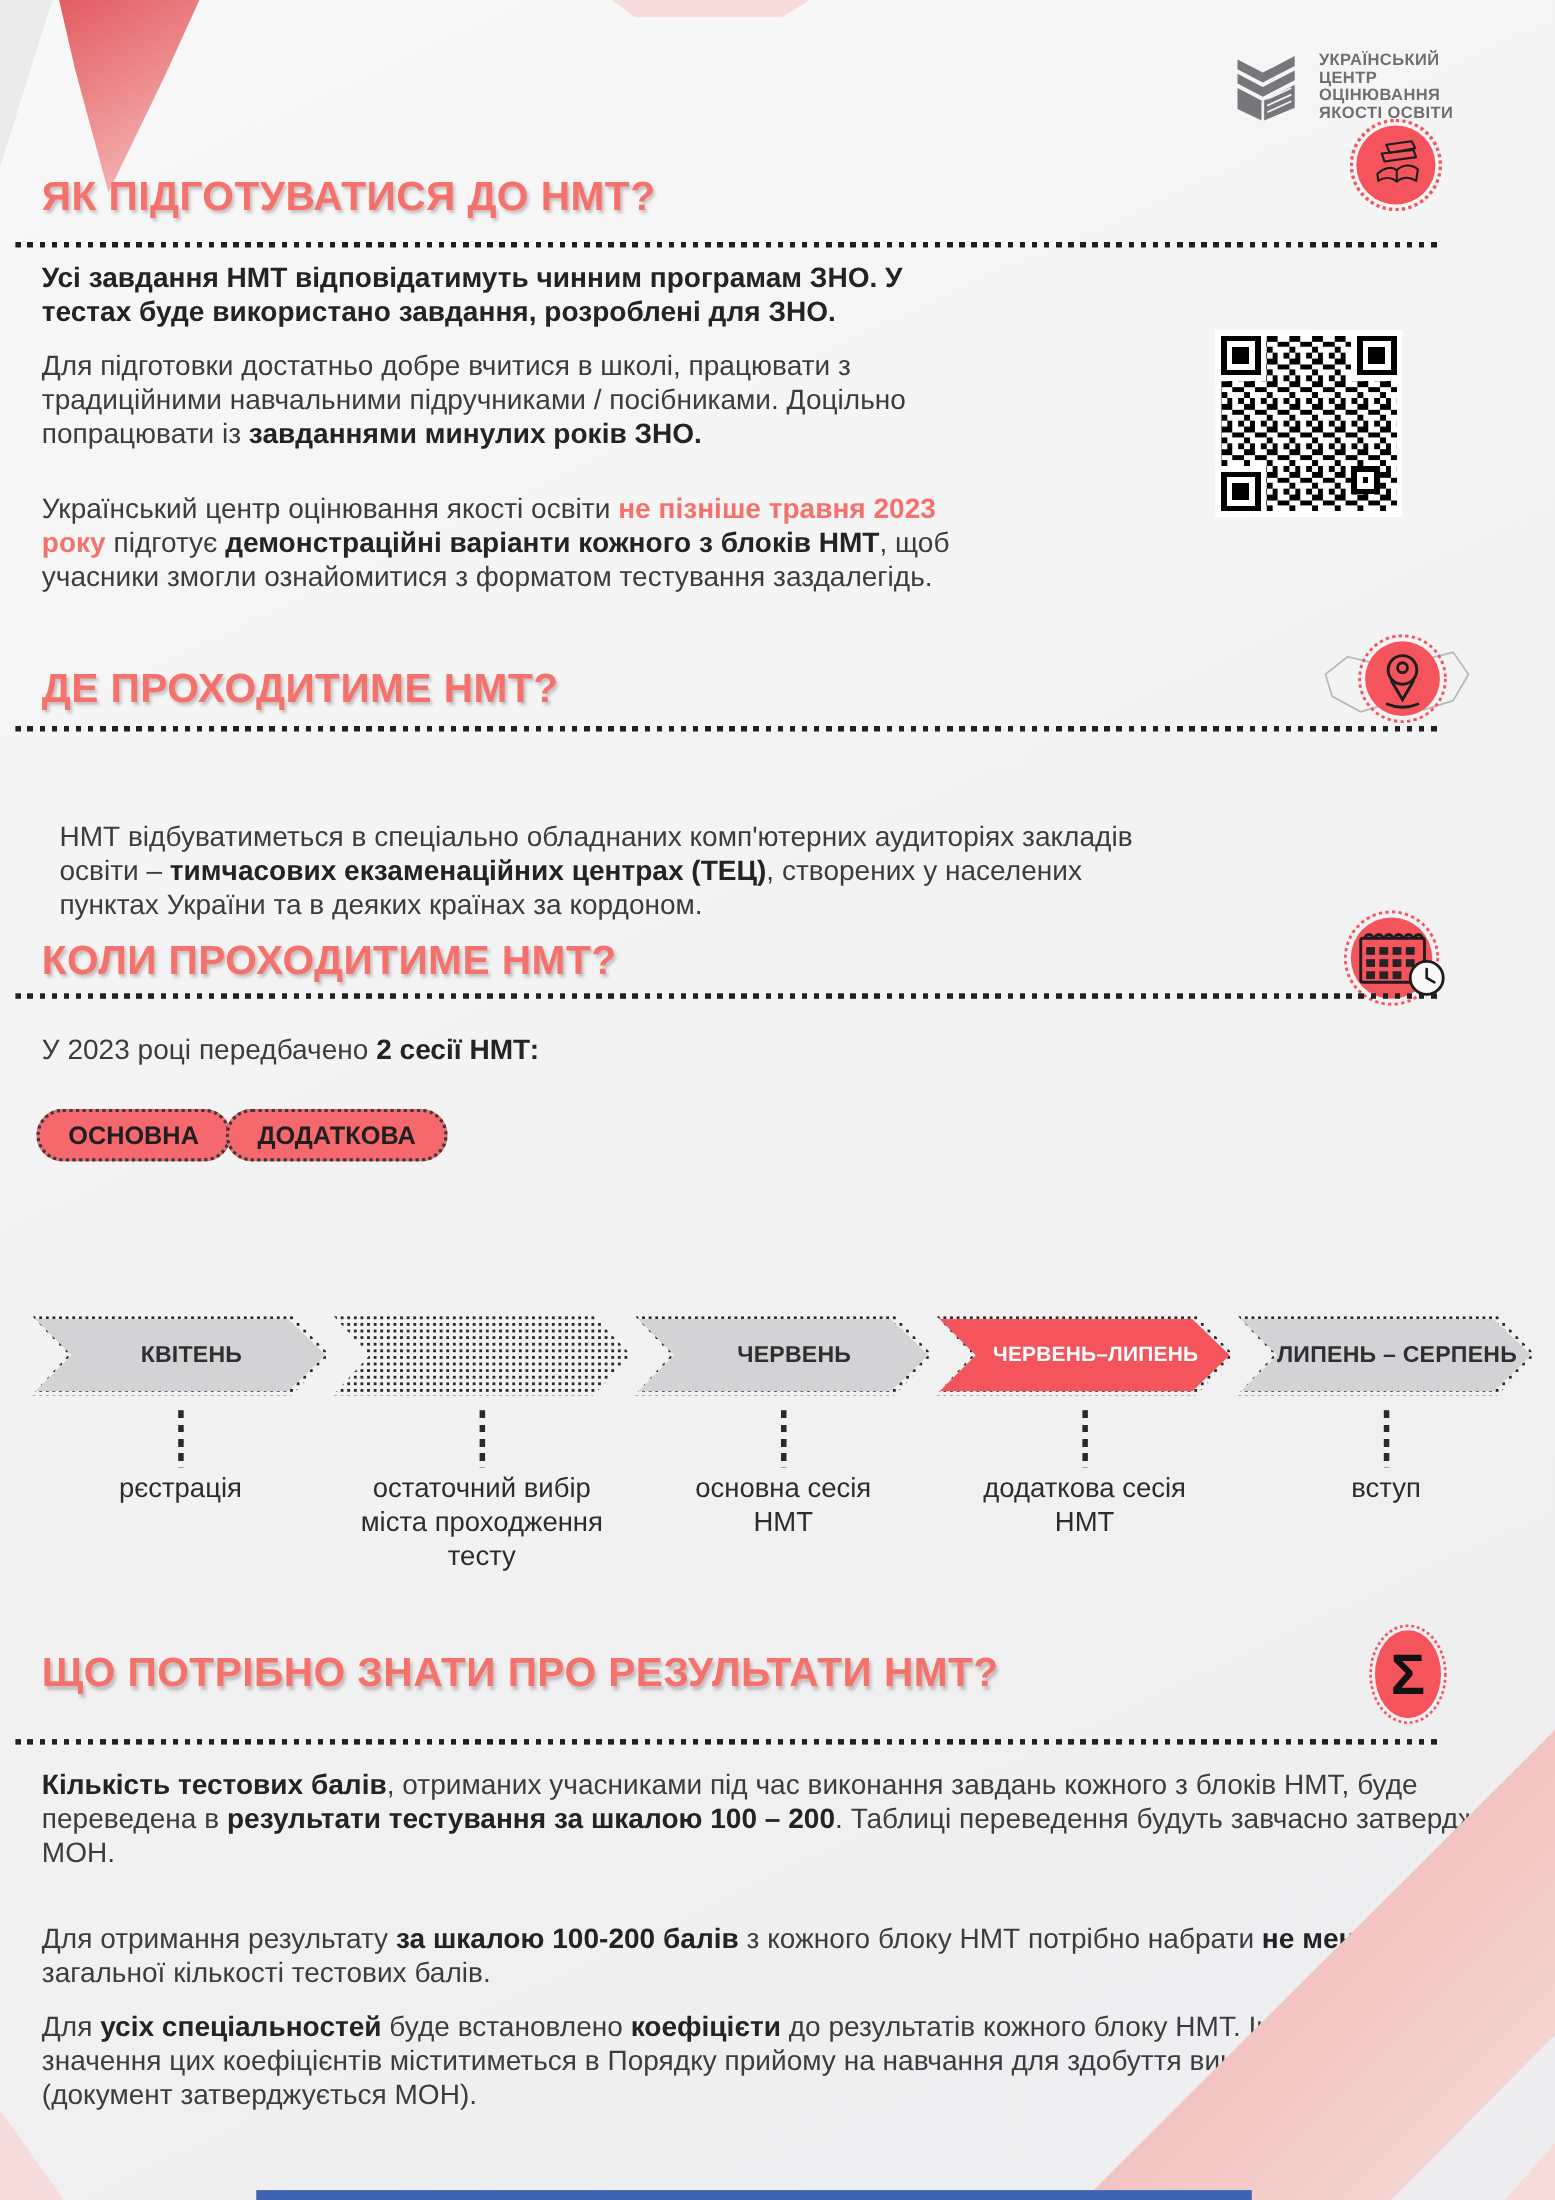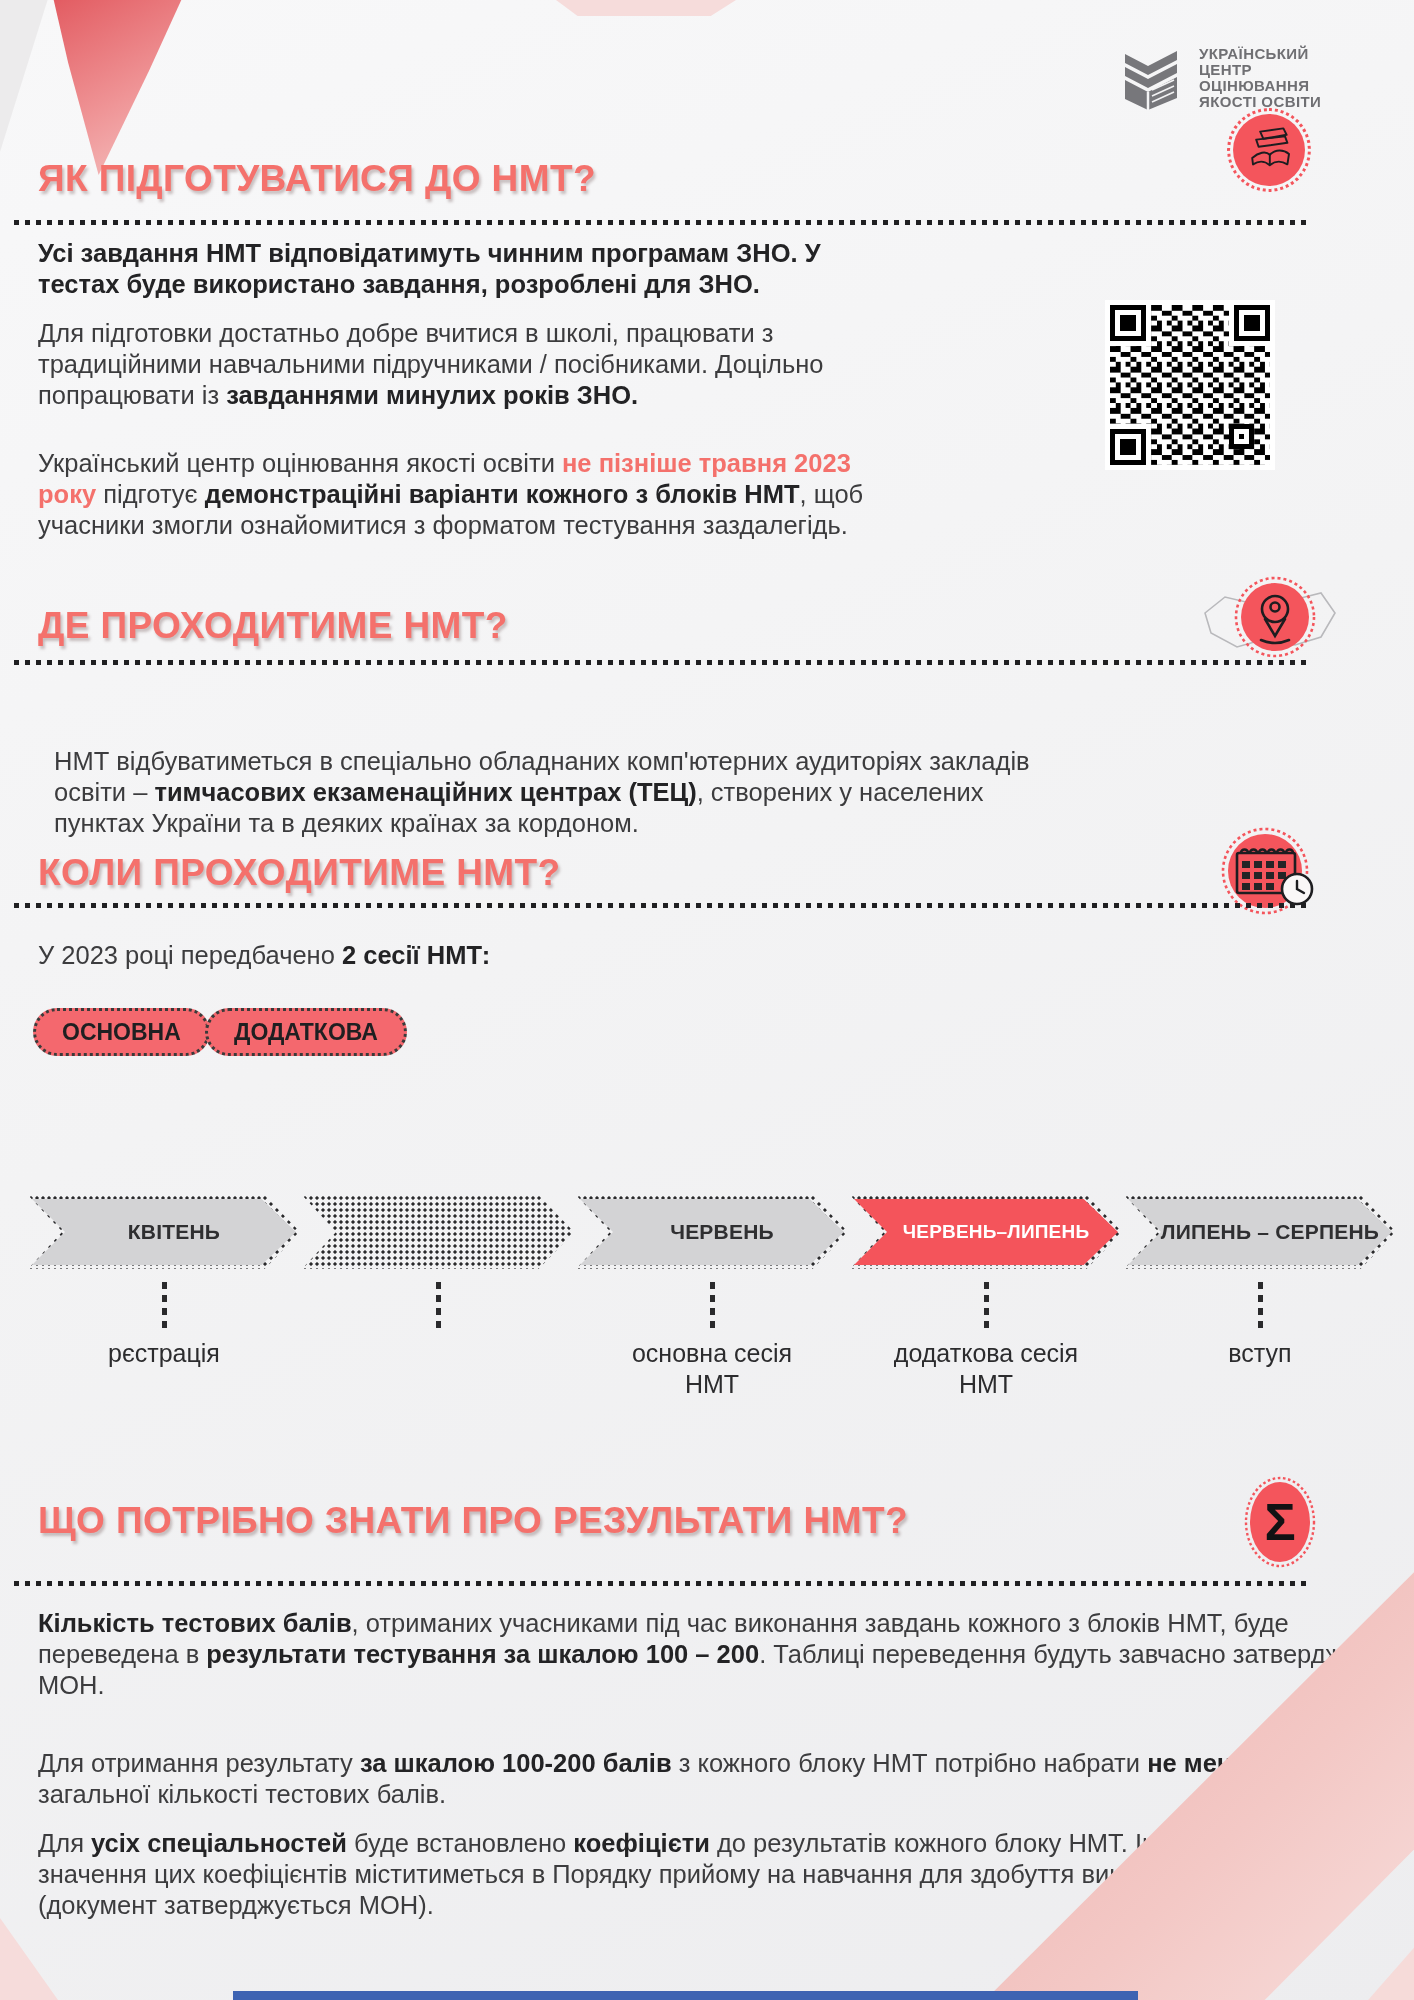--- a/index.html
+++ b/index.html
@@ -223,20 +223,21 @@
     </div>
   </div>
 
   <div class="connector" style="left:162px;"></div>
   <div class="connector" style="left:436px;"></div>
   <div class="connector" style="left:710px;"></div>
   <div class="connector" style="left:984px;"></div>
   <div class="connector" style="left:1258px;"></div>
 
   <div class="note" style="left:164px;">рєстрація</div>
+  <div class="note" style="left:438px;width:250px;">остаточний вибір міста проходження тесту</div>
   <div class="note" style="left:712px;width:180px;">основна сесія НМТ</div>
   <div class="note" style="left:986px;width:190px;">додаткова сесія НМТ</div>
   <div class="note" style="left:1260px;">вступ</div>
 
   <div class="sec-title" style="left:38px;top:1500px;">ЩО ПОТРІБНО ЗНАТИ ПРО РЕЗУЛЬТАТИ НМТ?</div>
   <div class="abs" style="left:1240px;top:1476px;width:80px;height:92px;">
     <svg width="80" height="92" viewBox="0 0 80 92">
       <ellipse cx="40" cy="46" rx="30" ry="40" fill="#f4555c"></ellipse>
       <ellipse cx="40" cy="46" rx="34" ry="44" fill="none" stroke="#f4555c" stroke-width="2.4" stroke-dasharray="2.6 2.6"></ellipse>
       <text x="40" y="64" text-anchor="middle" font-size="52" font-weight="bold" fill="#121214" font-family="DejaVu Sans, sans-serif">Σ</text>

